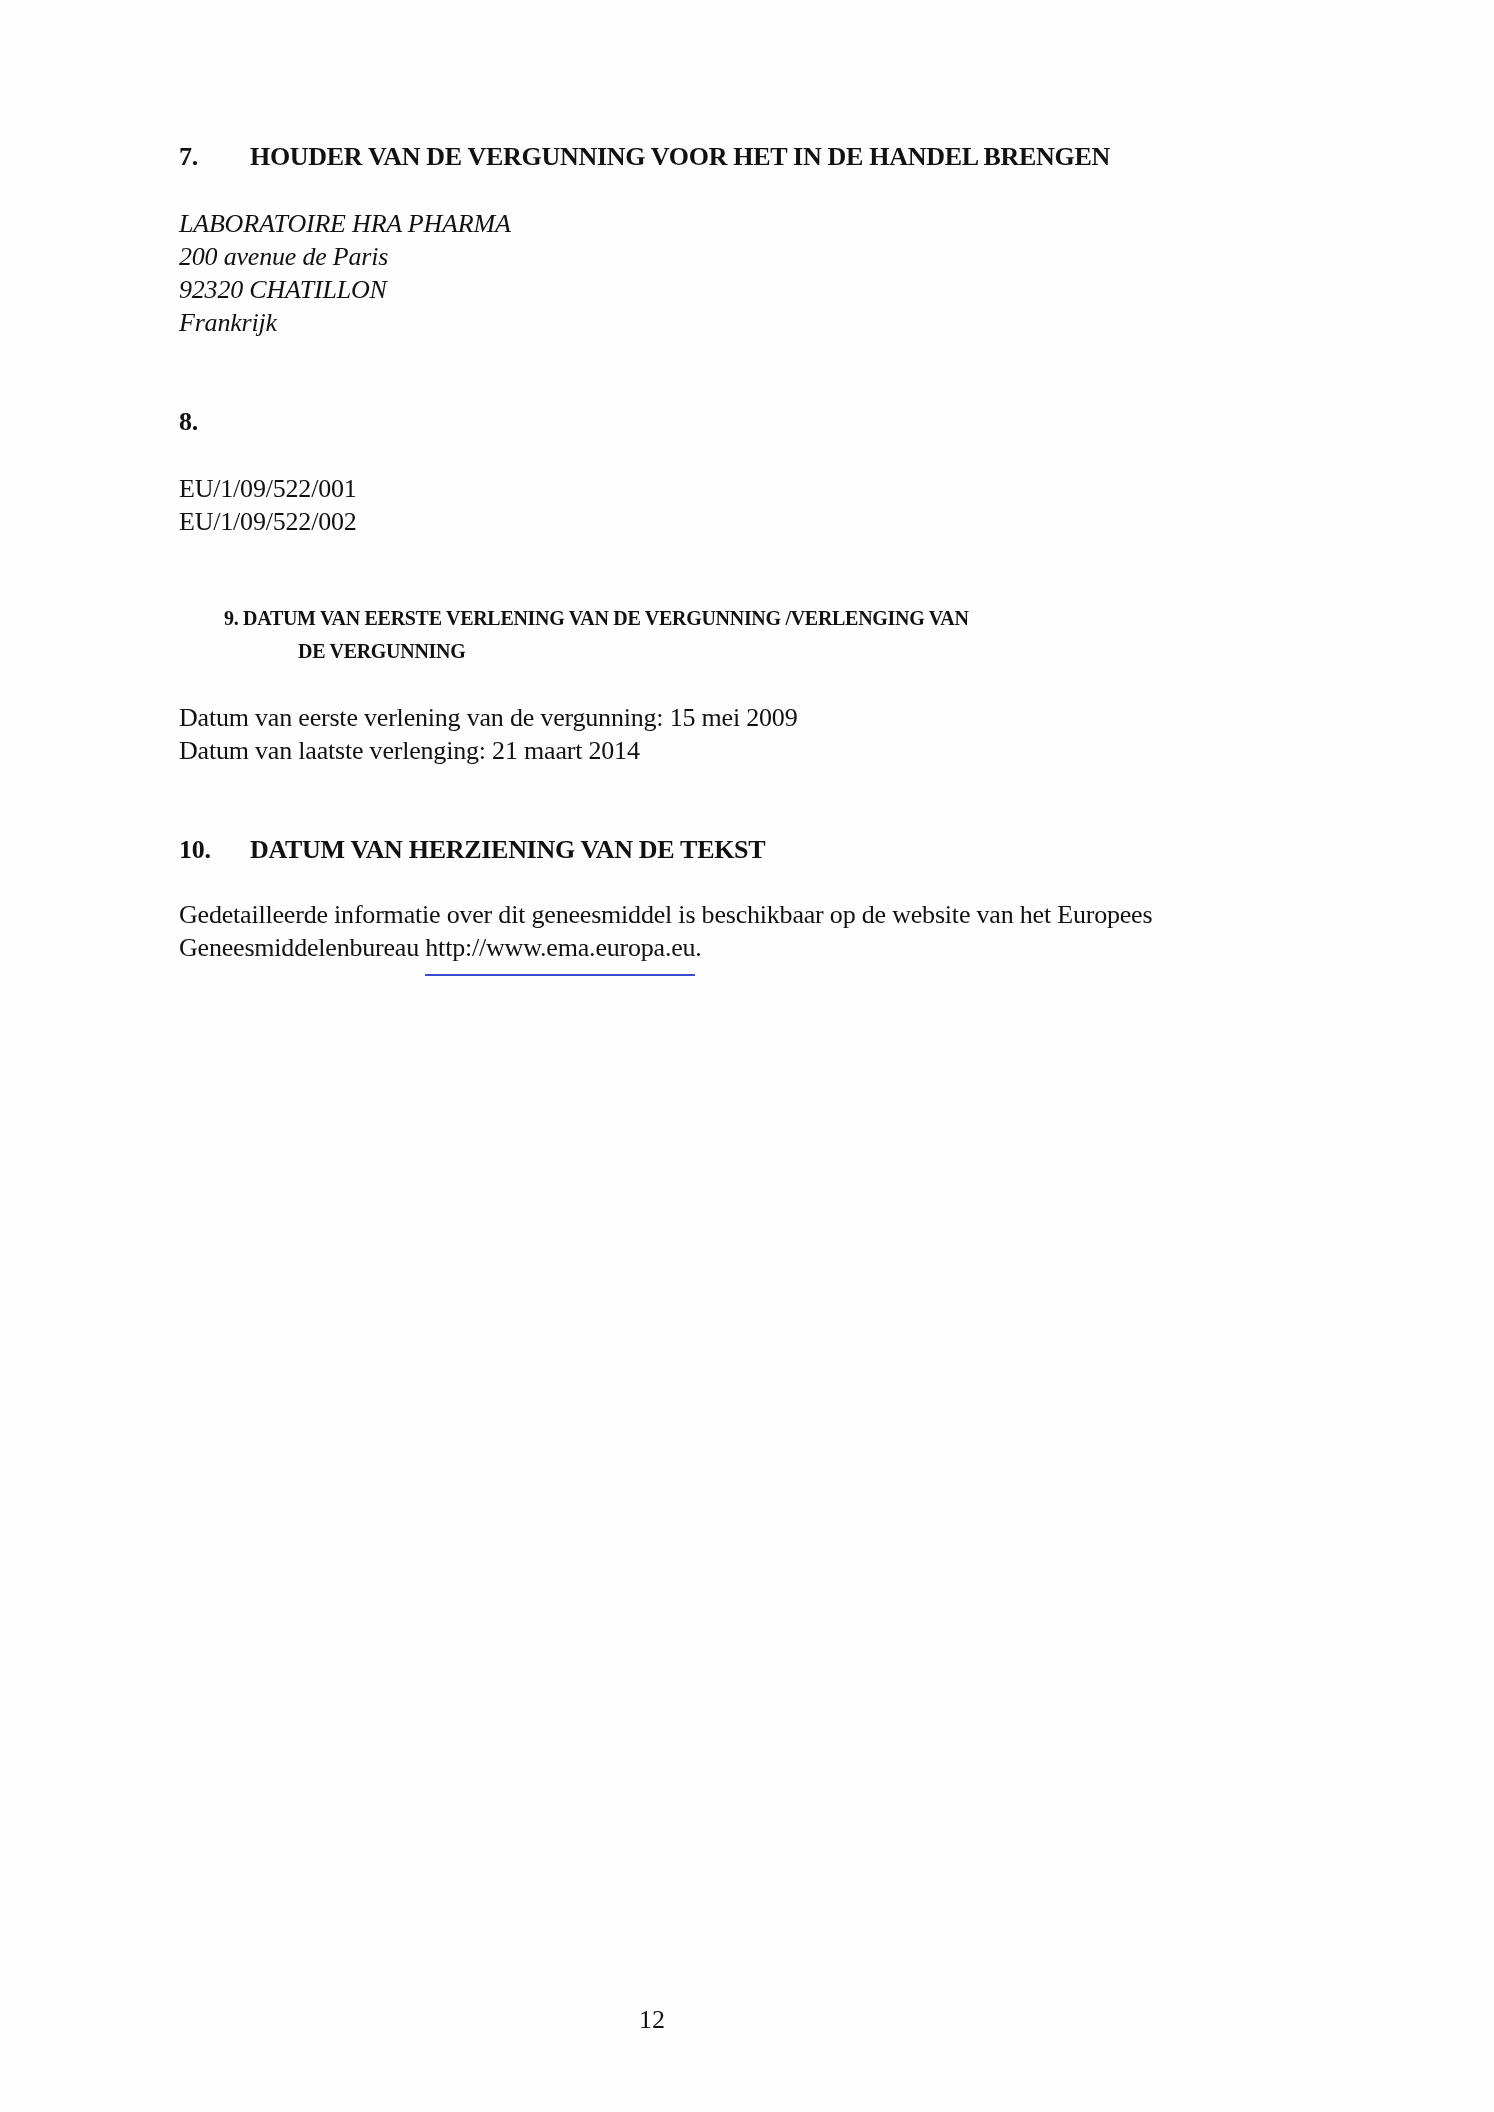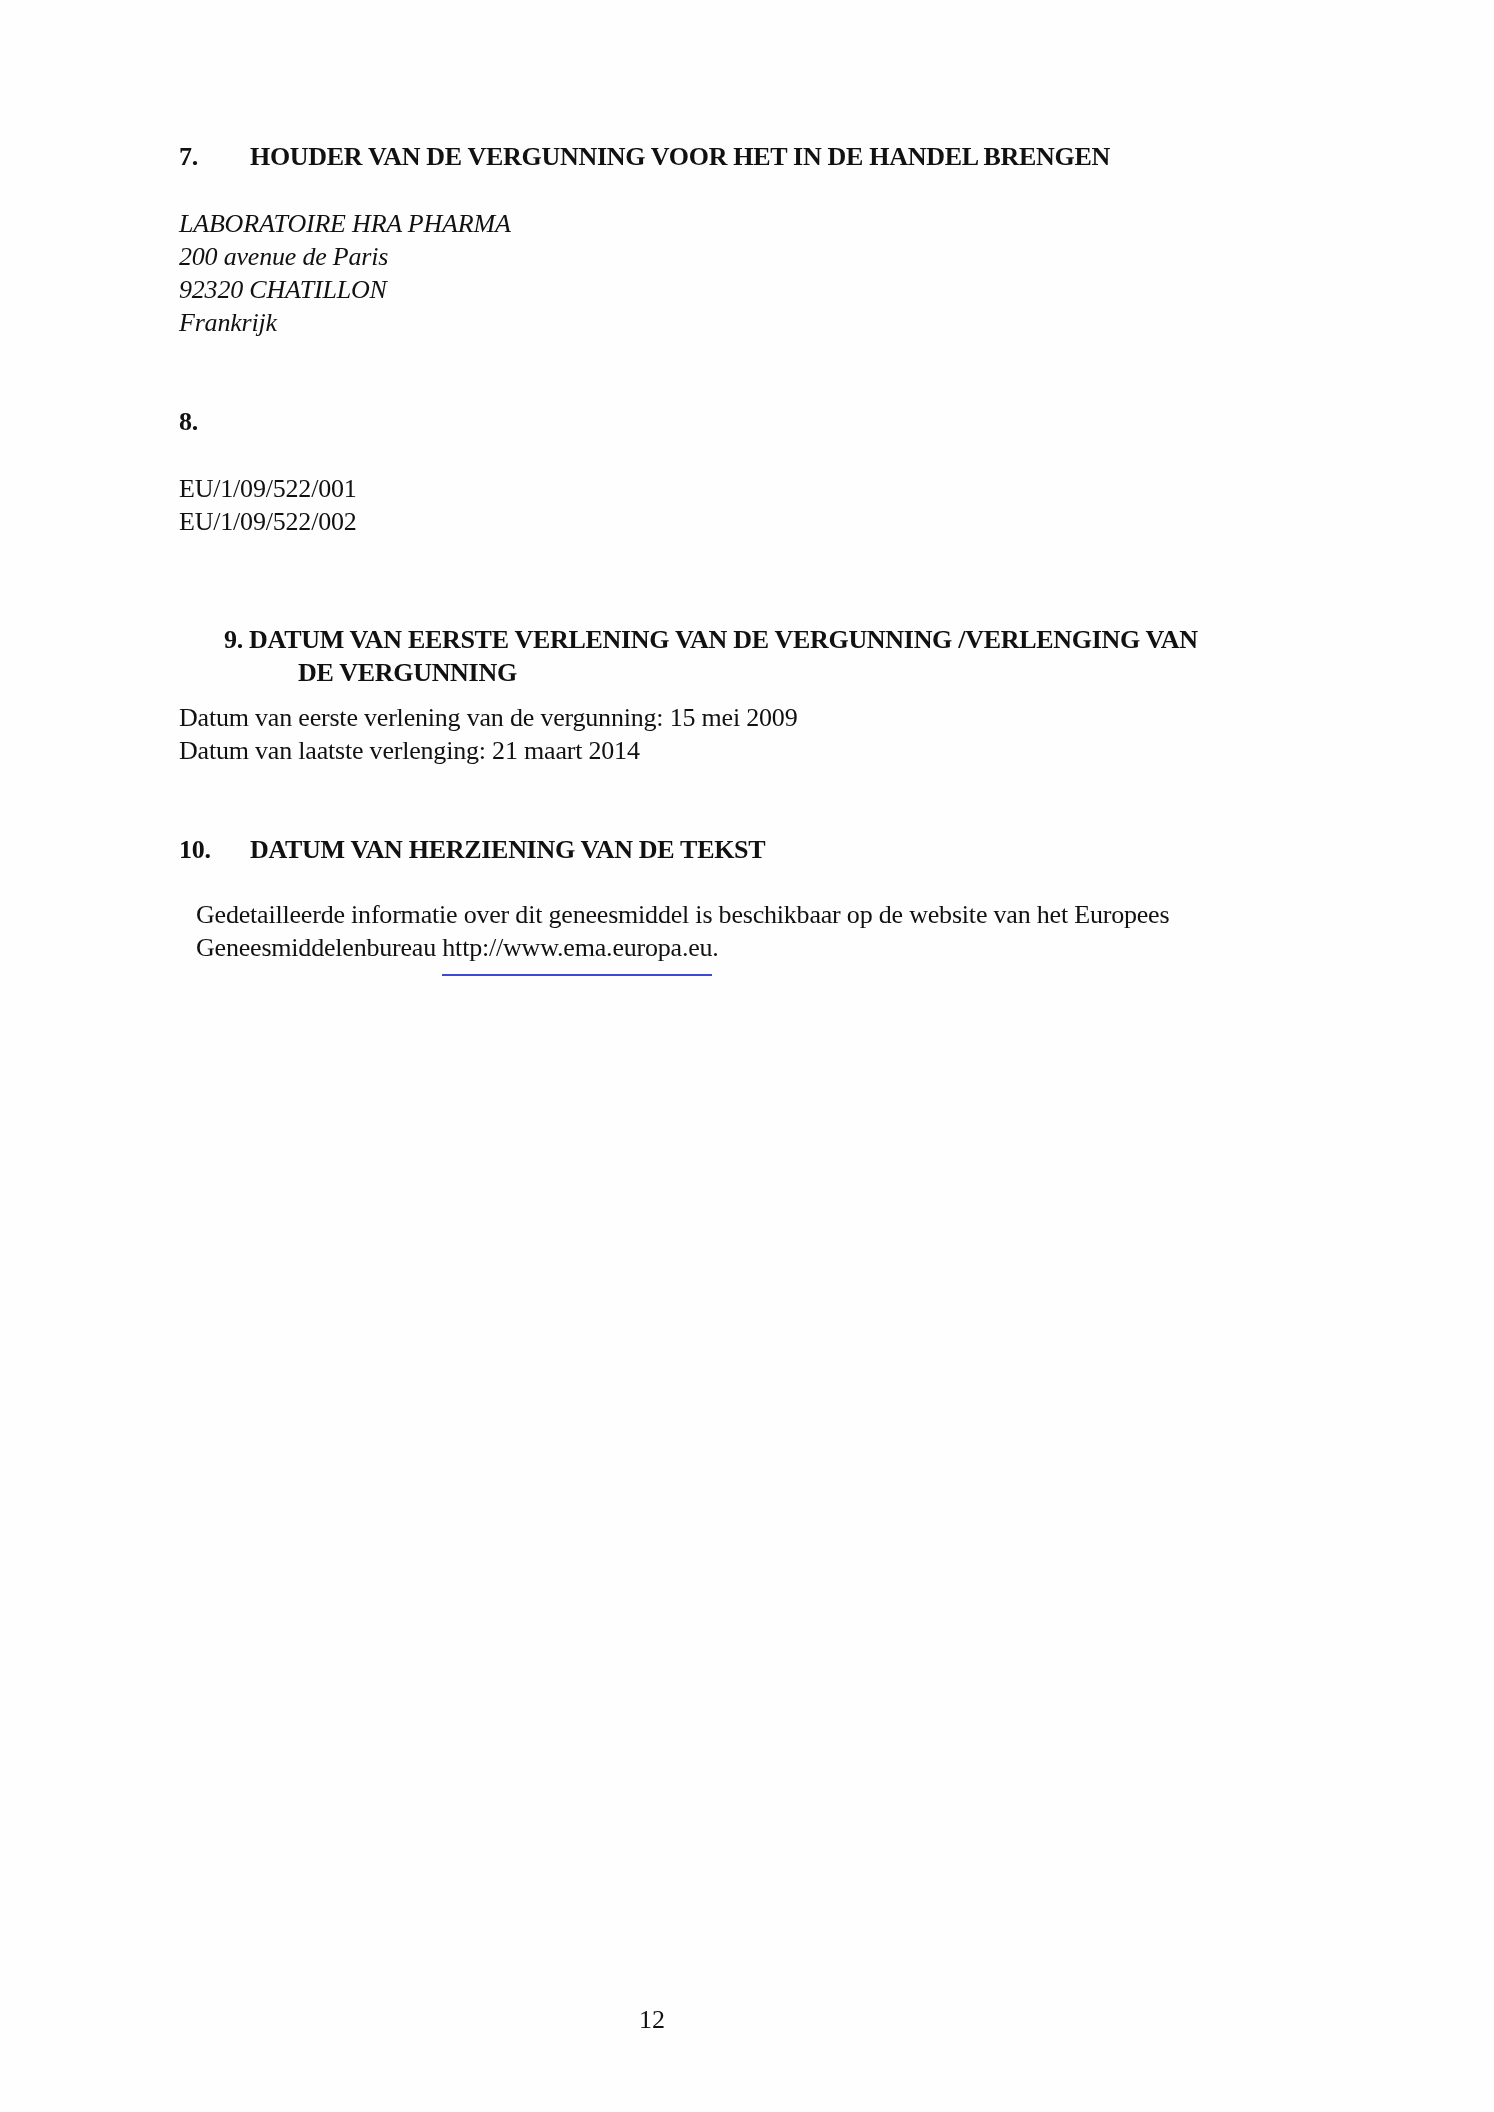--- a/index.html
+++ b/index.html
@@ -53,25 +53,24 @@
       color: #111111;
       text-decoration: none;
       border-bottom: 2px solid #3b4bd0;
       padding-bottom: 12px;
     }
     .h9 {
       position: absolute;
       left: 224px;
       top: 602px;
       font-weight: bold;
-      font-size: 26px;
+      font-size: 20px;
       line-height: 33px;
       white-space: nowrap;
       letter-spacing: -0.3px;
-      margin-top: 21px;
     }
     .h9 .line2 {
       padding-left: 74px;
     }
     .page-number {
       position: absolute;
       left: 0;
       width: 1304px;
       top: 2003px;
       text-align: center;
@@ -112,20 +111,20 @@
   </div>
   <div class="body-text" style="top:701px;">
     <div>Datum van eerste verlening van de vergunning: 15 mei 2009</div>
     <div>Datum van laatste verlenging: 21 maart 2014</div>
   </div>
 
   <div class="heading" style="left:179px; top:833px; width:1150px; height:33px;">
     <span class="num">10.</span>
     <span class="title" style="left:71px;">DATUM VAN HERZIENING VAN DE TEKST</span>
   </div>
-  <div class="body-text" style="top:898px;margin-left:17px;">
+  <div class="body-text" style="top:898px;">
     <div>Gedetailleerde informatie over dit geneesmiddel is beschikbaar op de website van het Europees</div>
     <div><span>Geneesmiddelenbureau </span><a class="link" href="#">http://www.ema.europa.eu</a><span>.</span></div>
   </div>
 
   <div class="page-number">12</div>
 
 </div>
 
 </body></html>

